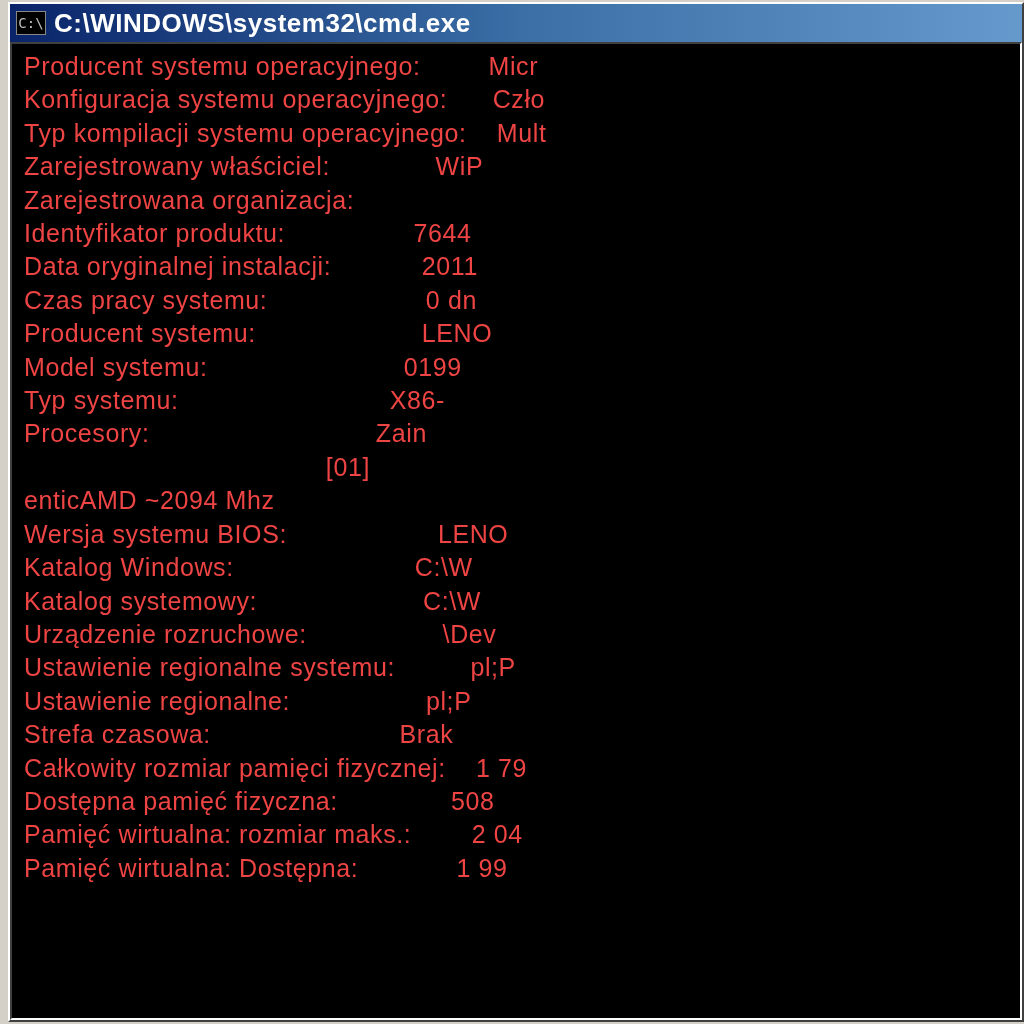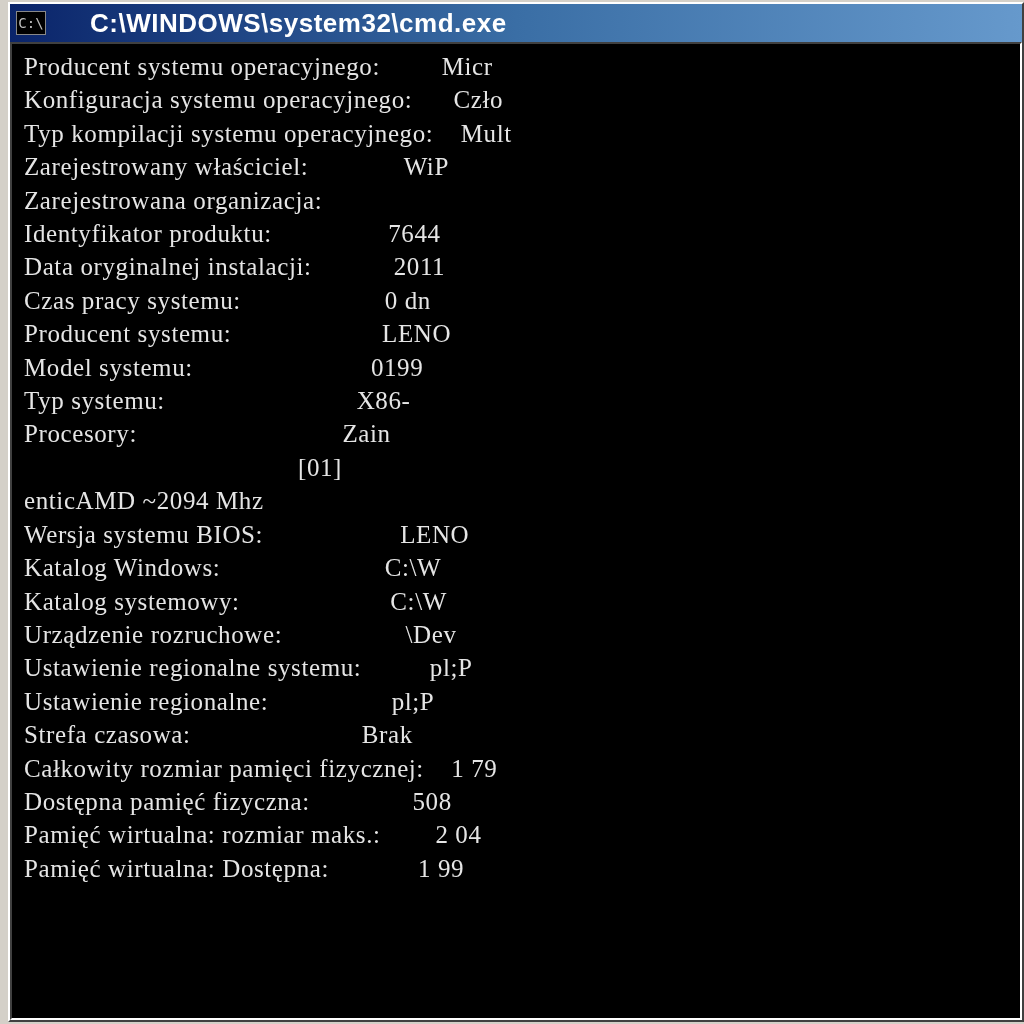--- a/index.html
+++ b/index.html
@@ -46,44 +46,43 @@
     display: flex;
     align-items: center;
     justify-content: center;
     font-family: "Lucida Console", monospace;
     font-size: 14px;
     color: #c0c0c0;
     font-weight: normal;
   }
   .titlebar-text {
     letter-spacing: 0.5px;
-    margin-left: 36px;
   }
   .console {
     background: #000000;
     color: #c0c0c0;
     width: 100%;
     height: calc(100% - 38px);
     box-sizing: border-box;
     padding: 6px 4px 0 12px;
     overflow: hidden;
     border: 2px solid #808080;
     border-top-color: #404040;
     border-left-color: #404040;
     border-right-color: #ffffff;
     border-bottom-color: #ffffff;
   }
   pre.terminal {
     margin: 0;
-    font-family: Liberation Serif, serif;
+    font-family: Liberation Sans, sans-serif;
     font-size: 25px;
     line-height: 33.4px;
     letter-spacing: 0.6px;
     white-space: pre;
-    color: #e5e5e5;
+    color: #ef4444;
   }
 </style>
 </head>
 <body>
 
 <div class="window">
   <div class="titlebar">
     <span class="window-icon">C:\</span>
     <span class="titlebar-text">C:\WINDOWS\system32\cmd.exe</span>
   </div>

